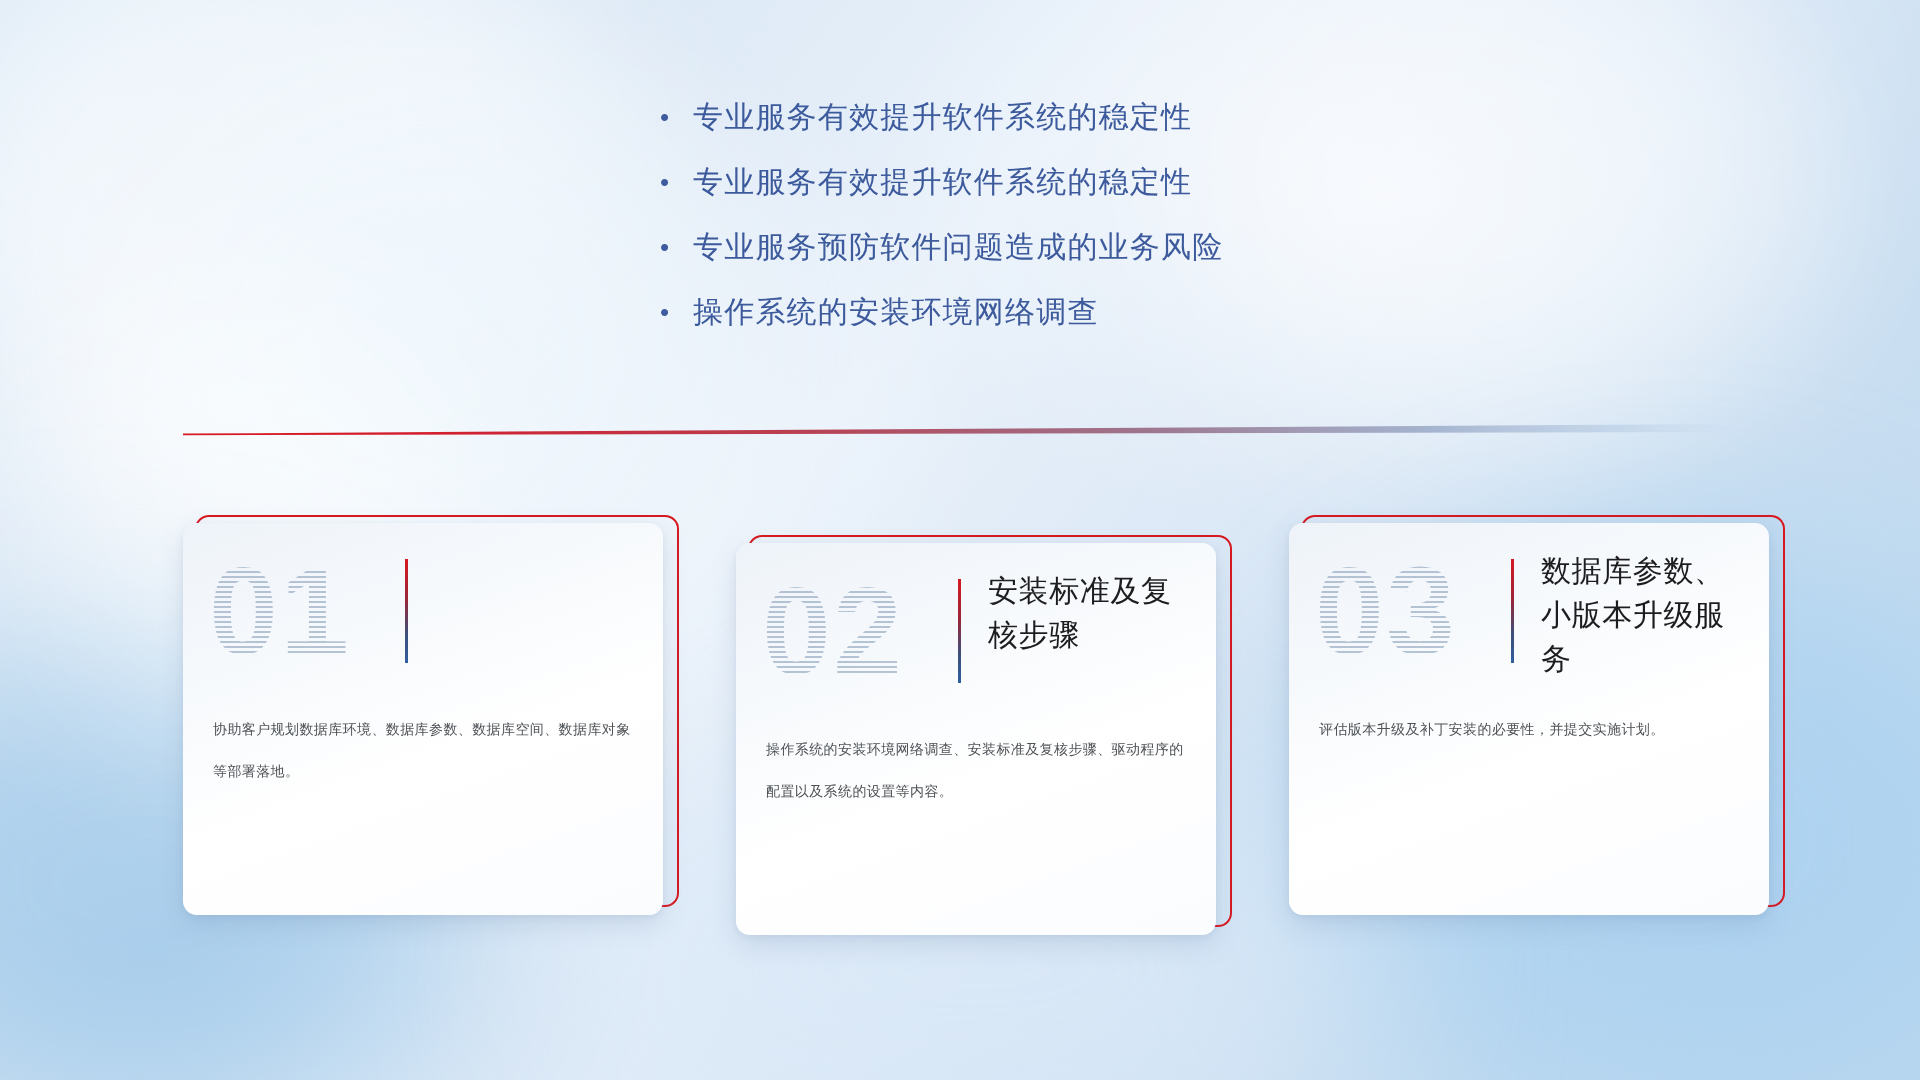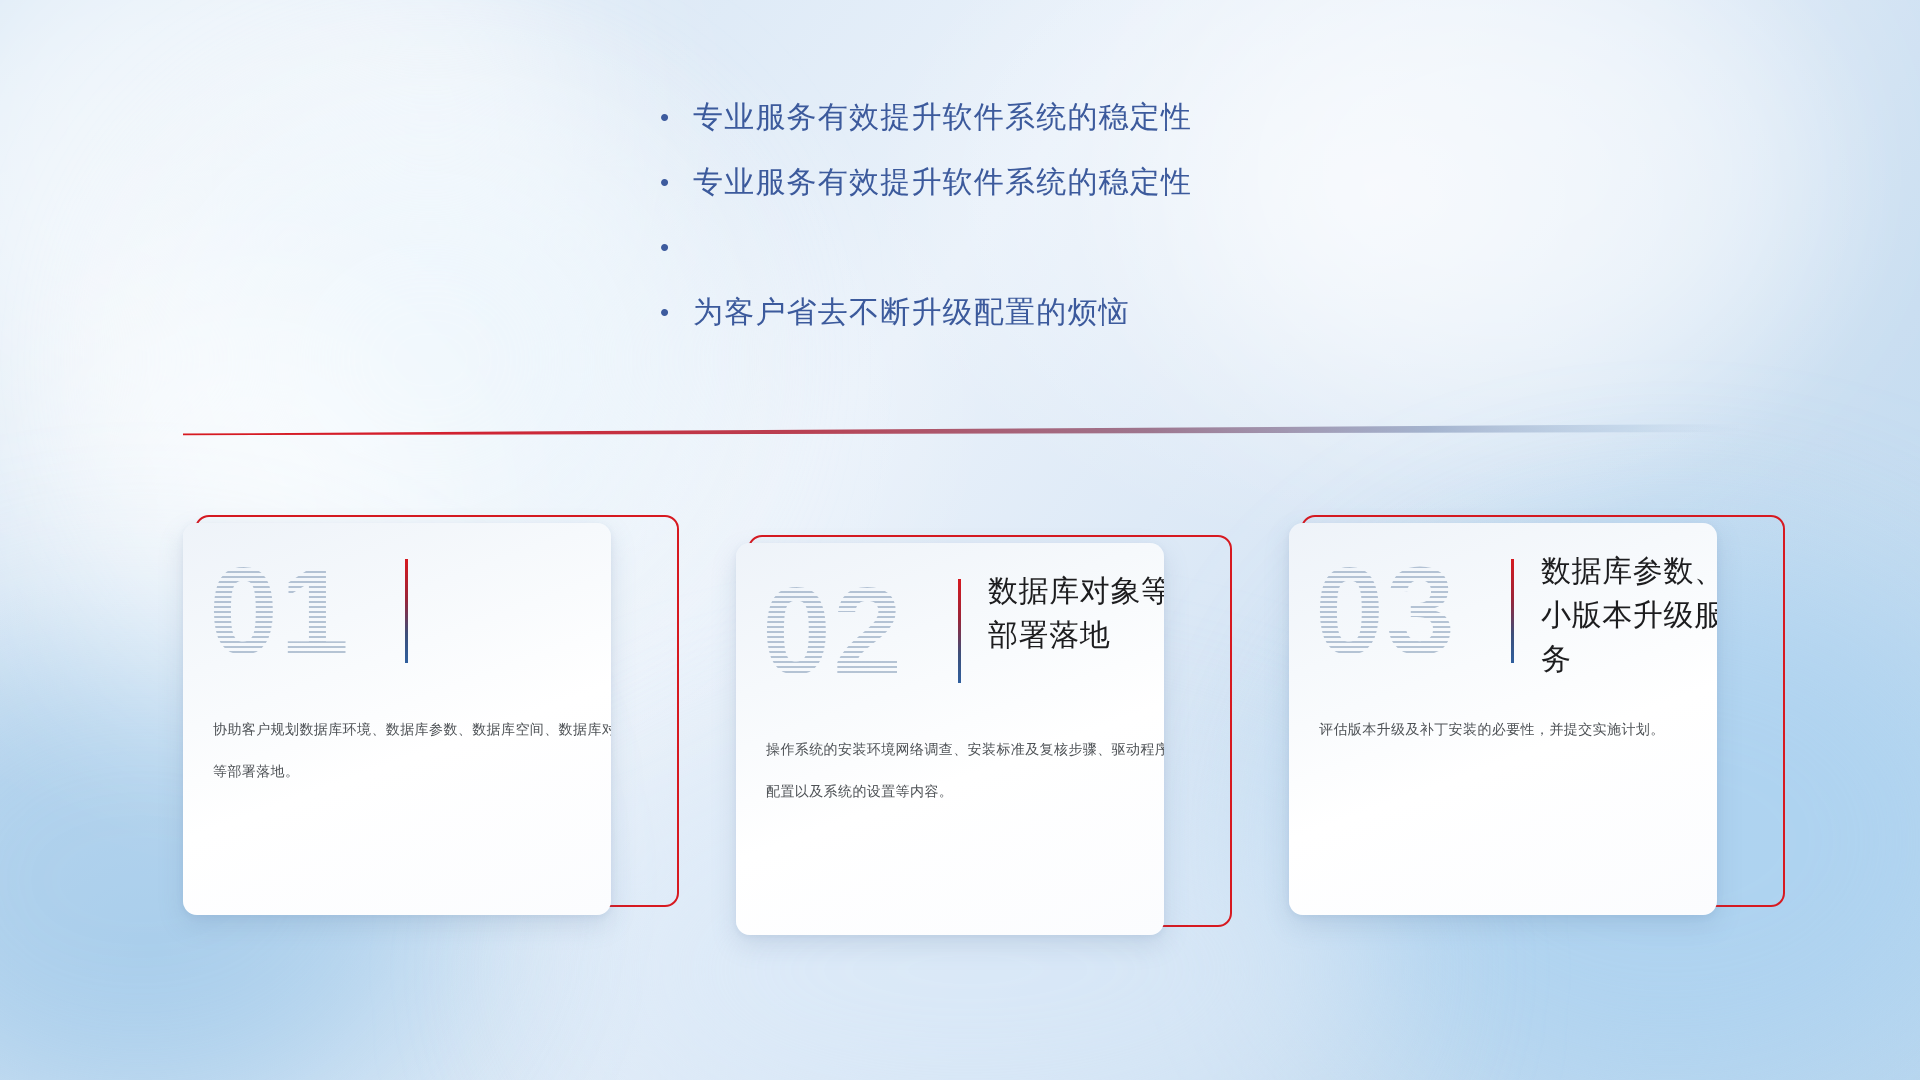--- a/index.html
+++ b/index.html
@@ -110,21 +110,21 @@
     width: 484px;
     height: 392px;
     border: 2px solid #d71920;
     border-radius: 14px;
     box-sizing: border-box;
   }
   .card-body {
     position: absolute;
     left: 0px;
     top: 8px;
-    width: 428px;
+    width: 480px;
     height: 392px;
     border-radius: 14px;
     box-sizing: border-box;
     background:
       linear-gradient(160deg, #eef3f9 0%, #f6f9fc 28%, #ffffff 58%, #fbfcfe 100%);
     box-shadow: 0 10px 26px rgba(94,124,162,0.18), 0 2px 6px rgba(94,124,162,0.10);
     overflow: hidden;
   }
 
   .card-header {
@@ -207,24 +207,25 @@
     <div class="bullet-row">
       <span class="bullet-dot">•</span>
       <span class="bullet-text">专业服务有效提升软件系统的稳定性</span>
     </div>
     <div class="bullet-row">
       <span class="bullet-dot">•</span>
       <span class="bullet-text">专业服务有效提升软件系统的稳定性</span>
     </div>
     <div class="bullet-row">
       <span class="bullet-dot">•</span>
-    </div>
-    <div class="bullet-row">
-      <span class="bullet-dot">•</span>
-      <span class="bullet-text">为客户省去不断升级配置的烦恼</span>
+      <span class="bullet-text">专业服务预防软件问题造成的业务风险</span>
+    </div>
+    <div class="bullet-row">
+      <span class="bullet-dot">•</span>
+      <span class="bullet-text">操作系统的安装环境网络调查</span>
     </div>
   </div>
 
   <div class="divider-wrap">
     <svg class="divider" viewBox="0 0 1556 22" preserveAspectRatio="none">
       <defs>
         <linearGradient id="wedgeGrad" x1="0" y1="0" x2="1" y2="0">
           <stop offset="0" stop-color="#d71920" stop-opacity="1"></stop>
           <stop offset="0.16" stop-color="#d21b2a" stop-opacity="0.98"></stop>
           <stop offset="0.40" stop-color="#b43144" stop-opacity="0.92"></stop>
@@ -250,21 +251,21 @@
         <div class="card-desc">协助客户规划数据库环境、数据库参数、数据库空间、数据库对象等部署落地。</div>
       </div>
     </div>
 
     <div class="card card-2">
       <div class="card-accent"></div>
       <div class="card-body">
         <div class="card-header">
           <div class="card-num">02</div>
           <div class="card-rule"></div>
-          <div class="card-title">数据库对象等部署落地</div>
+          <div class="card-title">安装标准及复核步骤</div>
         </div>
         <div class="card-desc">操作系统的安装环境网络调查、安装标准及复核步骤、驱动程序的配置以及系统的设置等内容。</div>
       </div>
     </div>
 
     <div class="card card-3">
       <div class="card-accent"></div>
       <div class="card-body">
         <div class="card-header">
           <div class="card-num">03</div>

